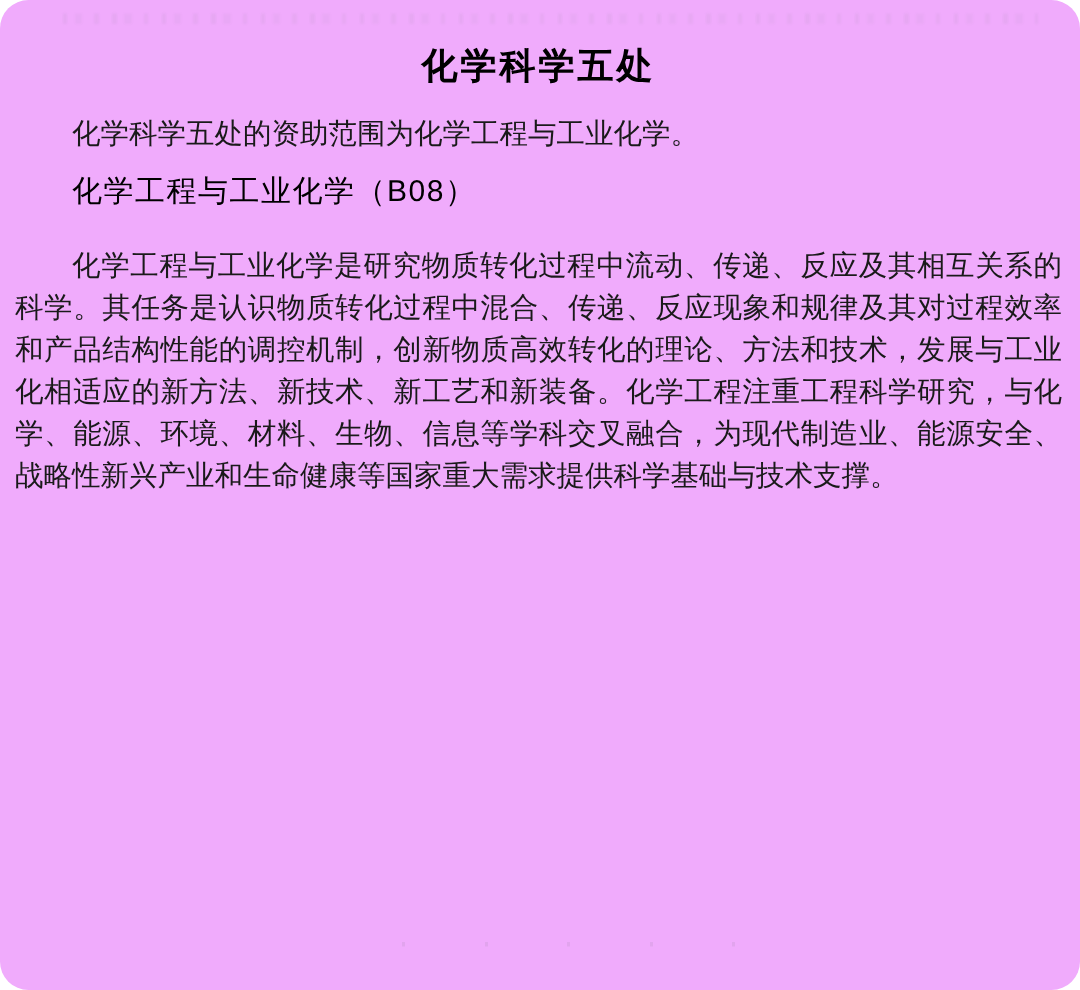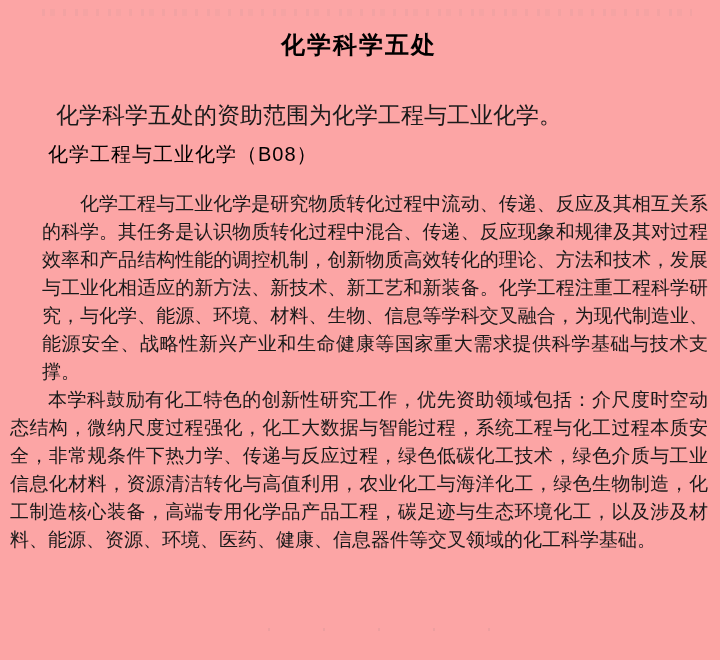--- a/index.html
+++ b/index.html
@@ -4,26 +4,27 @@
 <style>
   html, body {
     margin: 0;
     padding: 0;
     background: #ffffff;
   }
   .page {
     position: relative;
     width: 720px;
     height: 660px;
-    background: #fca5a5;
+    background: #f0abfc;
     overflow: hidden;
     font-family: "Liberation Serif", "DejaVu Serif", serif;
     color: #1a1a1a;
     box-sizing: border-box;
     padding: 0 12px 0 10px;
+    border-radius: 19px;
   }
   
   .artifact-top {
     position: absolute;
     top: 9px;
     left: 42px;
     right: 28px;
     height: 7px;
     opacity: 0.5;
     filter: blur(0.7px);
@@ -56,22 +57,22 @@
     margin: 28px 0 0 0;
     font-family: "Liberation Sans", "DejaVu Sans", sans-serif;
     font-size: 24px;
     font-weight: 700;
     line-height: 34px;
     letter-spacing: 2px;
     text-align: center;
     color: #000000;
   }
   .intro {
-    margin: 40px 0 0 0;
-    font-size: 23px;
+    margin: 14px 0 0 0;
+    font-size: 19px;
     line-height: 28px;
     text-indent: 2em;
   }
   .heading {
     margin: 10px 0 0 0;
     padding-left: 38px;
     font-family: "Liberation Sans", "DejaVu Sans", sans-serif;
     font-size: 20px;
     font-weight: 400;
     line-height: 28px;
@@ -80,34 +81,32 @@
   }
   .body-para {
     margin: 0;
     font-size: 19px;
     line-height: 28px;
     text-indent: 2em;
     text-align: justify;
   }
   .body-para.first {
     margin-top: 22px;
-    margin-left: 32px;
   }
 </style>
 </head>
 <body>
 
 <div class="page">
   <div class="artifact-top"></div>
 
   <h1 class="title">化学科学五处</h1>
 
   <p class="intro">化学科学五处的资助范围为化学工程与工业化学。</p>
 
   <h2 class="heading">化学工程与工业化学（B08）</h2>
 
   <p class="body-para first">化学工程与工业化学是研究物质转化过程中流动、传递、反应及其相互关系的科学。其任务是认识物质转化过程中混合、传递、反应现象和规律及其对过程效率和产品结构性能的调控机制，创新物质高效转化的理论、方法和技术，发展与工业化相适应的新方法、新技术、新工艺和新装备。化学工程注重工程科学研究，与化学、能源、环境、材料、生物、信息等学科交叉融合，为现代制造业、能源安全、战略性新兴产业和生命健康等国家重大需求提供科学基础与技术支撑。</p>
 
 
-  <p class="body-para">本学科鼓励有化工特色的创新性研究工作，优先资助领域包括：介尺度时空动态结构，微纳尺度过程强化，化工大数据与智能过程，系统工程与化工过程本质安全，非常规条件下热力学、传递与反应过程，绿色低碳化工技术，绿色介质与工业信息化材料，资源清洁转化与高值利用，农业化工与海洋化工，绿色生物制造，化工制造核心装备，高端专用化学品产品工程，碳足迹与生态环境化工，以及涉及材料、能源、资源、环境、医药、健康、信息器件等交叉领域的化工科学基础。</p>
 
   <div class="artifact-bottom"></div>
 </div>
 
 </body></html>

